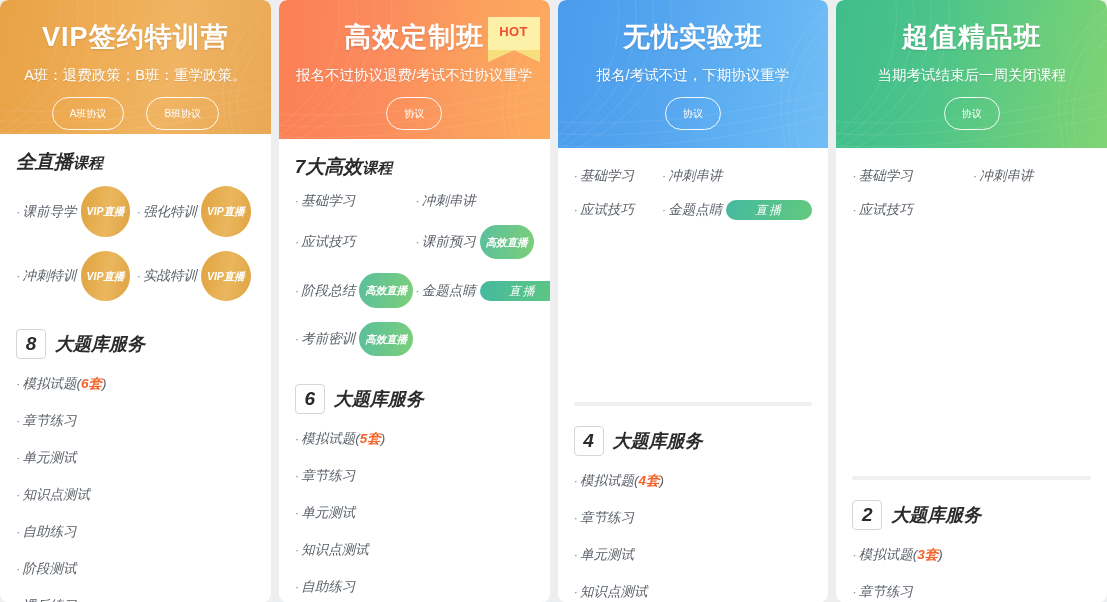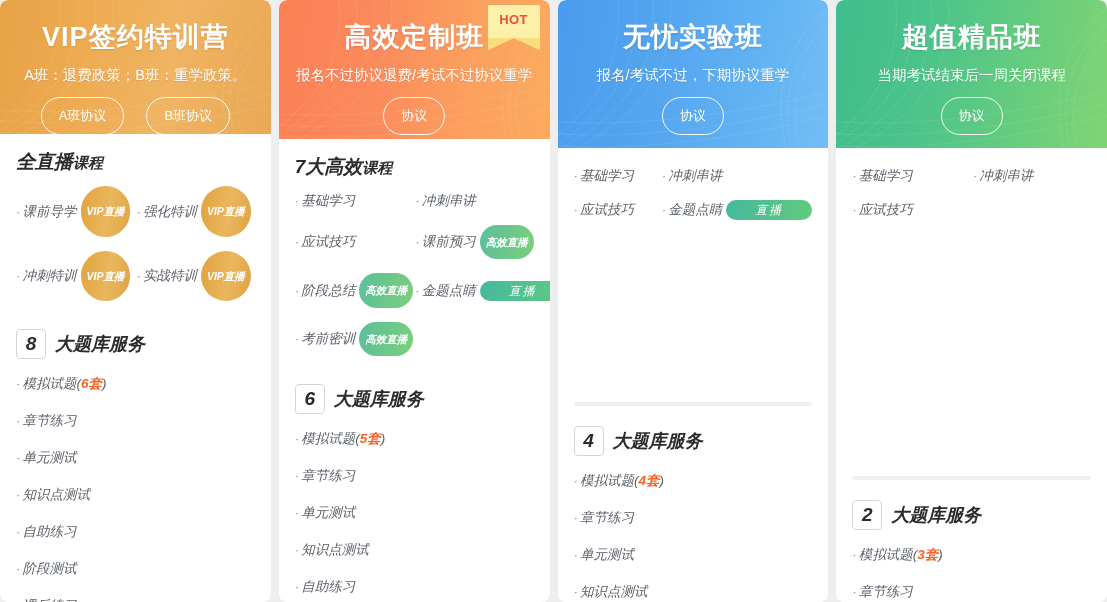--- a/index.html
+++ b/index.html
@@ -72,31 +72,31 @@
     margin-top: 12px;
     display: flex;
     gap: 22px;
     justify-content: center;
   }
   .agreement-btn {
     border: 1px solid rgba(255,255,255,.92);
     color: #ffffff;
     border-radius: 999px;
     padding: 8px 17px;
-    font-size: 13px;
+    font-size: 10px;
     background: transparent;
     cursor: pointer;
     white-space: nowrap;
     line-height: 1.5;
   }
 
   
   .hot-ribbon {
     position: absolute;
-    top: 5px; right: 10px;
+    top: 17px; right: 10px;
     width: 52px; height: 45px;
     z-index: 5;
   }
   .hot-ribbon .hot-text {
     position: absolute;
     top: 7px; left: 0; right: 0;
     text-align: center;
     font-size: 13px;
     font-weight: bold;
     color: #f04e35;

